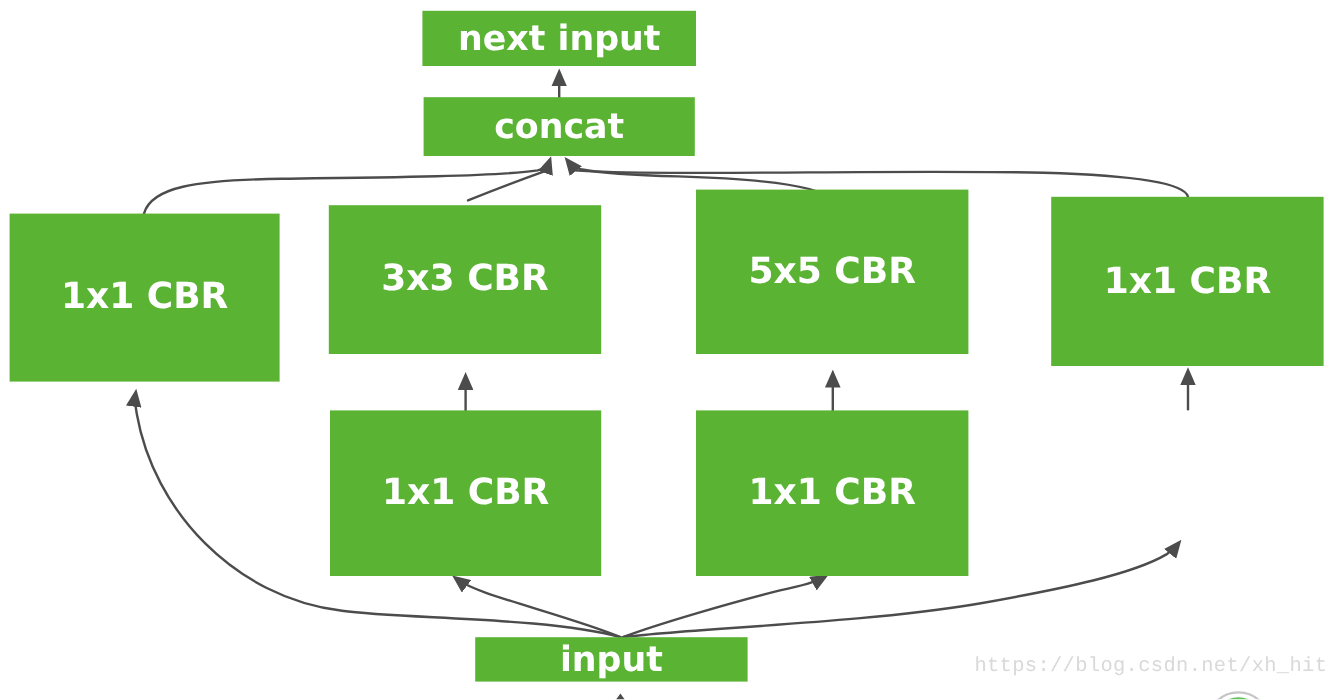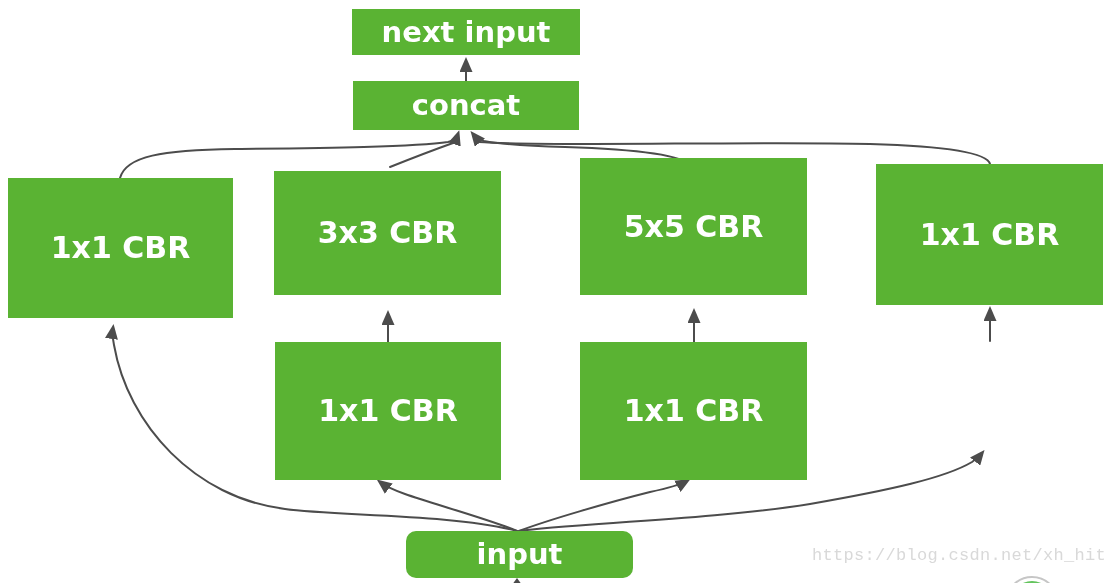--- a/index.html
+++ b/index.html
@@ -80,21 +80,21 @@
 
   <div class="node" style="left:580px;top:158px;width:227px;height:137px;">5x5 CBR</div>
 
   <div class="node" style="left:876px;top:164px;width:227px;height:141px;">1x1 CBR</div>
 
   <div class="node" style="left:275px;top:342px;width:226px;height:138px;">1x1 CBR</div>
 
   <div class="node" style="left:580px;top:342px;width:227px;height:138px;">1x1 CBR</div>
 
 
-  <div class="node small" style="left:406px;top:531px;width:227px;height:47px;border-radius:10px;">input</div>
+  <div class="node small" style="left:396px;top:531px;width:227px;height:37px;">input</div>
 
   <div id="watermark">https://blog.csdn.net/xh_hit</div>
 
   <div id="logo-badge">
     <div class="inner"></div>
   </div>
 
 </div>
 
 </body></html>

